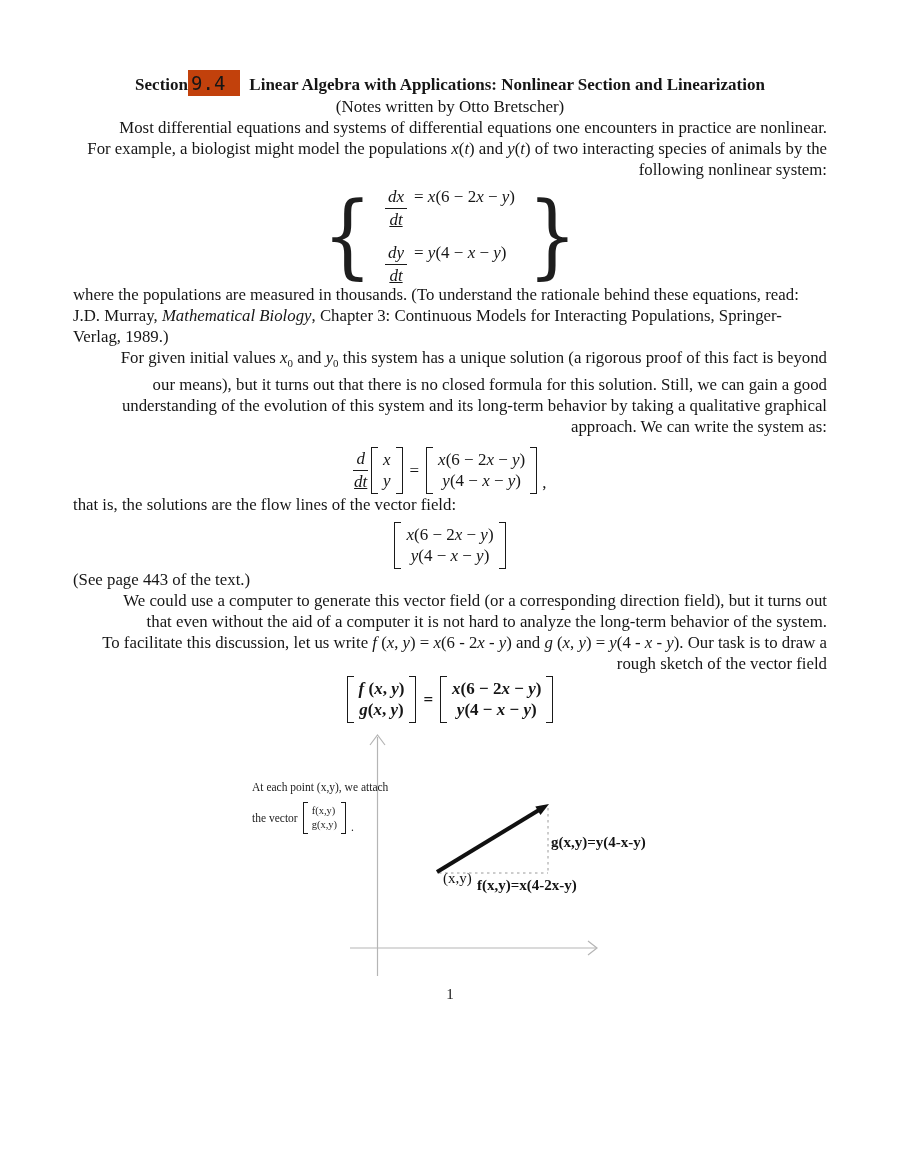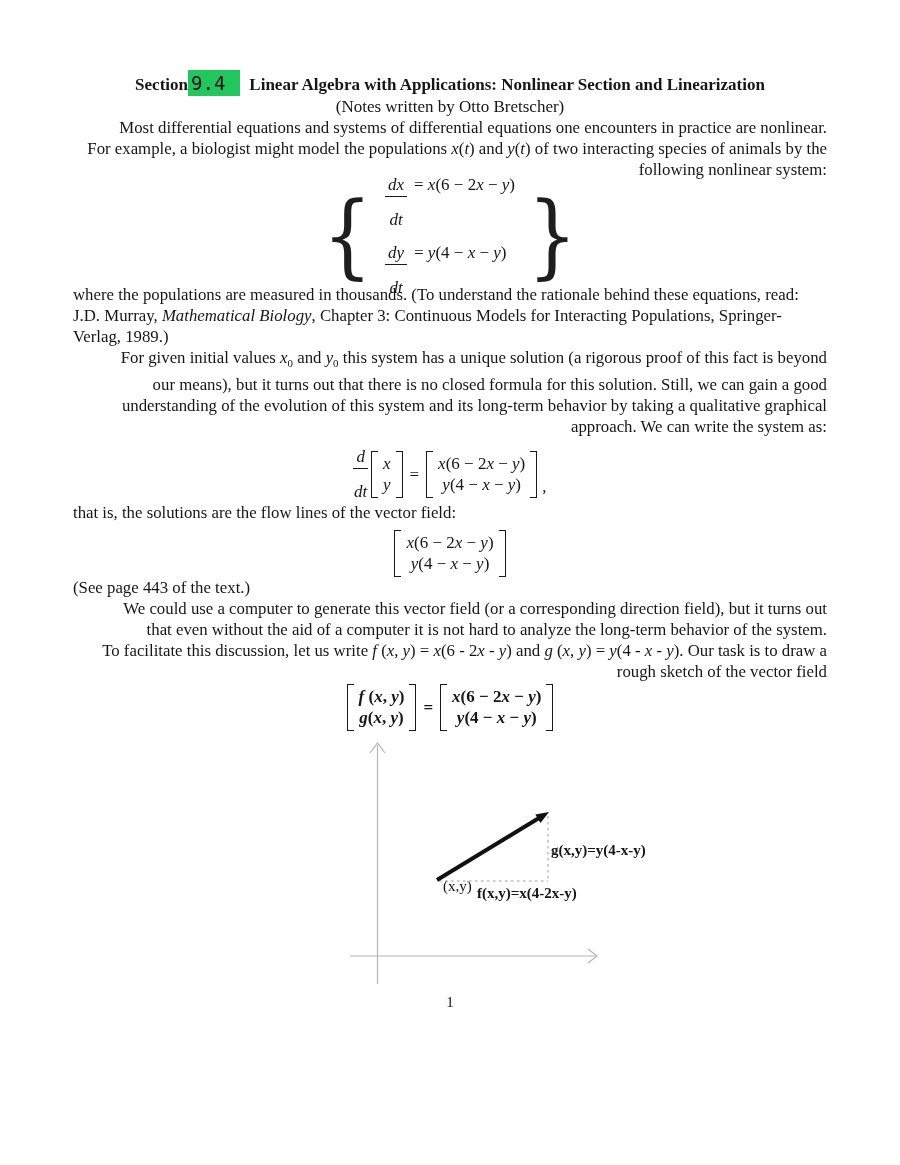--- a/index.html
+++ b/index.html
@@ -19,21 +19,21 @@
 
   
   p.body { font-size:16.8px; line-height:21px; margin:0; text-align:left; }
   p.indent { text-indent:27px;text-align:right; }
   sub { font-size:0.65em; }
 
   
   .math-block { display:flex; justify-content:center; align-items:center; font-size:17px; line-height:20px; }
   .frac { display:inline-flex; flex-direction:column; align-items:center; }
   .frac .num { border-bottom:1.4px solid #1a1a1a; padding:0 3px 1px 3px; }
-  .frac .den { padding-top:13px; }
+  .frac .den { padding-top:1px;text-decoration:underline; }
   .rows { display:flex; flex-direction:column; gap:13px; margin:0 8px; }
   .row { display:flex; gap:7px; }
   .brace { font-family:"DejaVu Serif", serif; font-size:92px; line-height:90px; font-weight:400; transform:scaleX(0.85); color:#1e1e1e; }
   .matrix { display:inline-flex; align-items:stretch; margin:0 3px; }
   .bkt { width:6px; }
   .bkt.l { border-left:1.7px solid #1a1a1a; border-top:1.7px solid #1a1a1a; border-bottom:1.7px solid #1a1a1a; }
   .bkt.r { border-right:1.7px solid #1a1a1a; border-top:1.7px solid #1a1a1a; border-bottom:1.7px solid #1a1a1a; }
   .mrows { display:flex; flex-direction:column; align-items:center; padding:3px 5px; gap:1px; }
   .tail-comma { transform:translateY(12px); margin-left:2px; }
 
@@ -66,21 +66,21 @@
   .lbl-g { left:311px; top:106px; font-weight:bold; }
 
   .footer { text-align:center; font-size:15px; margin-top:8px; }
 </style>
 </head>
 <body>
 
 <div class="page">
 
   <div class="title-line">
-    <span>Section</span><span class="hl" style="background: #22c55e;">9.4</span><span>Linear Algebra with Applications: Nonlinear Section and Linearization</span>
+    <span>Section</span><span class="hl" style="background: #c2410c;">9.4</span><span>Linear Algebra with Applications: Nonlinear Section and Linearization</span>
   </div>
   <div class="subtitle">(Notes written by Otto Bretscher)</div>
 
   <p class="body indent mt-intro"><span>Most differential equations and systems of differential equations one encounters in practice are nonlinear. For example, a biologist might model the populations </span><i>x</i><span>(</span><i>t</i><span>) and </span><i>y</i><span>(</span><i>t</i><span>) of two interacting species of animals by the following nonlinear system:</span></p>
 
   <div class="math-block mt-system">
     <span class="brace">{</span>
     <div class="rows">
       <div class="row">
         <span class="frac">
@@ -172,20 +172,35 @@
     <svg width="420" height="250" viewBox="0 0 420 250">
       <line x1="137.5" y1="9" x2="137.5" y2="248" stroke="#b5b5b5" stroke-width="1.2"></line>
       <polyline points="130,17 137.5,7 145,17" fill="none" stroke="#b5b5b5" stroke-width="1.2"></polyline>
       <line x1="110" y1="220" x2="356" y2="220" stroke="#b5b5b5" stroke-width="1.2"></line>
       <polyline points="348,213 357,220 348,227" fill="none" stroke="#b5b5b5" stroke-width="1.2"></polyline>
       <line x1="199" y1="145" x2="308" y2="145" stroke="#9a9a9a" stroke-width="1" stroke-dasharray="2.5,3.5"></line>
       <line x1="308" y1="80" x2="308" y2="145" stroke="#9a9a9a" stroke-width="1" stroke-dasharray="2.5,3.5"></line>
       <line x1="197" y1="144" x2="299" y2="82" stroke="#111111" stroke-width="4"></line>
       <polygon points="309,76 300.5,87 295.3,78.4" fill="#111111"></polygon>
     </svg>
+    <div class="diag-ann">
+      <div>At each point (x,y), we attach</div>
+      <div class="line2">
+        <span>the vector</span>
+        <span class="matrix mini">
+          <span class="bkt l"></span>
+          <span class="mrows">
+            <span>f(x,y)</span>
+            <span>g(x,y)</span>
+          </span>
+          <span class="bkt r"></span>
+        </span>
+        <span class="mini-period">.</span>
+      </div>
+    </div>
     <span class="diag-lbl lbl-point">(x,y)</span>
     <span class="diag-lbl lbl-f">f(x,y)=x(4-2x-y)</span>
     <span class="diag-lbl lbl-g">g(x,y)=y(4-x-y)</span>
   </div>
 
   <div class="footer">1</div>
 
 </div>
 
 </body></html>

